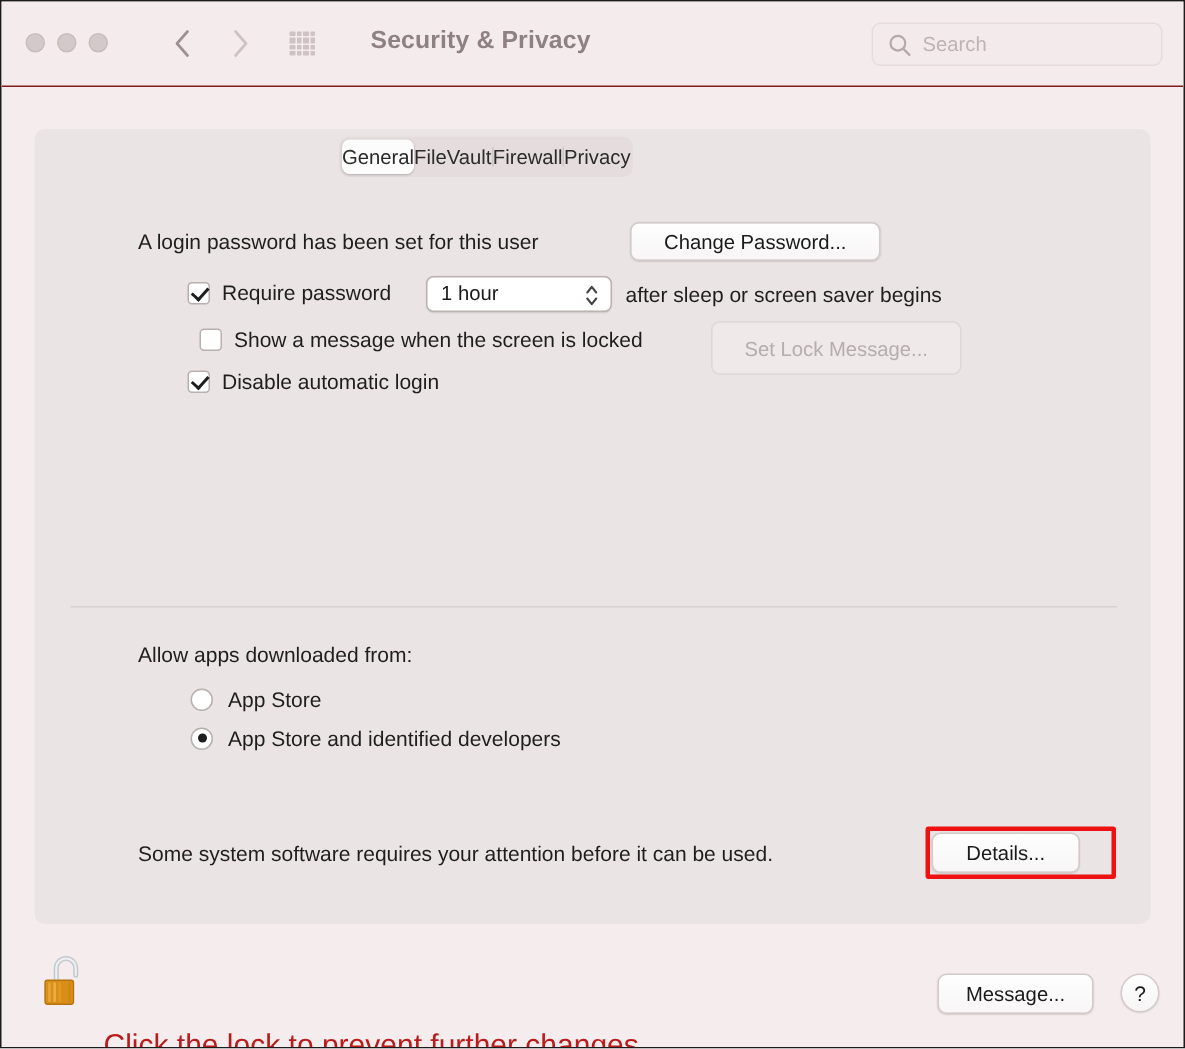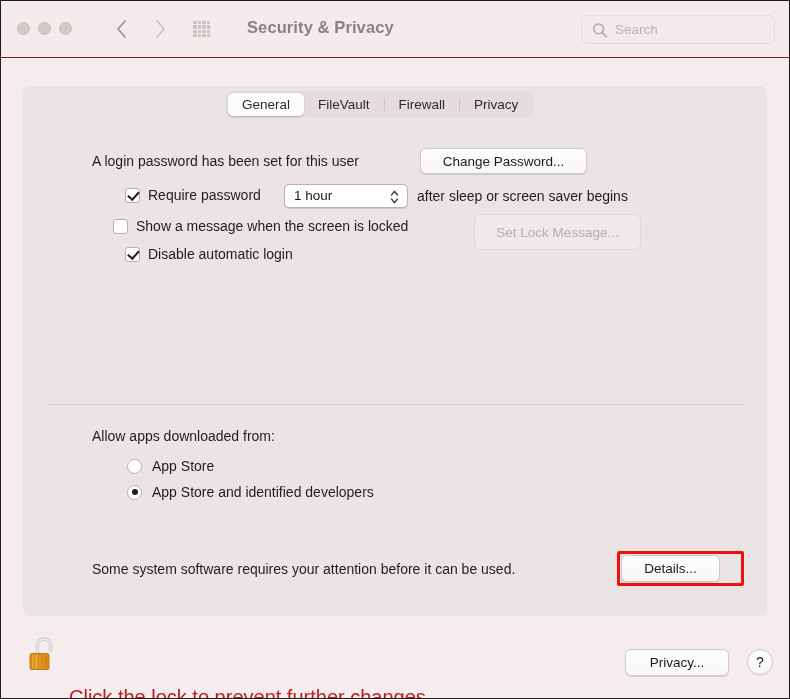--- a/index.html
+++ b/index.html
@@ -131,21 +131,21 @@
     border-radius: 7px;
     display: flex;
     align-items: center;
     padding: 2px;
     box-sizing: border-box;
   }
   .tab {
     position: relative;
     height: 23px;
     line-height: 23px;
-    padding: 0 14px;
+    padding: 0 0;
     font-size: 13.5px;
     color: #2B2B2B;
     border-radius: 5px;
     white-space: nowrap;
     cursor: default;
   }
   .tab.selected {
     background: #FDFCFC;
     box-shadow: 0 0.5px 1.5px rgba(0,0,0,0.22);
   }
@@ -413,21 +413,21 @@
     <span class="steppers">
       <svg width="9" height="16" viewBox="0 0 9 16">
         <polyline points="1.5,6 4.5,2.2 7.5,6" fill="none" stroke="#4B4444" stroke-width="1.4" stroke-linecap="round" stroke-linejoin="round"></polyline>
         <polyline points="1.5,10 4.5,13.8 7.5,10" fill="none" stroke="#4B4444" stroke-width="1.4" stroke-linecap="round" stroke-linejoin="round"></polyline>
       </svg>
     </span>
   </div>
 
   <div class="label" style="left:416px; top:187px;">after sleep or screen saver begins</div>
 
-  <div class="cb-row" style="left:112px; top:217px;">
+  <div class="cb-row" style="left:132px; top:217px;">
     <span class="checkbox"></span>
     <span class="cb-label">Show a message when the screen is locked</span>
   </div>
 
   <div class="btn disabled" style="left:473px; top:213px; width:167px; height:36px;">Set Lock Message...</div>
 
   <div class="cb-row" style="left:124px; top:245px;">
     <span class="checkbox checked"></span>
     <span class="cb-label">Disable automatic login</span>
   </div>
@@ -463,17 +463,17 @@
         <line x1="9.4" y1="21" x2="9.4" y2="34" stroke="#F7D071" stroke-width="1.6"></line>
         <line x1="12.8" y1="21" x2="12.8" y2="34" stroke="#E9A72F" stroke-width="1.6"></line>
         <line x1="16.2" y1="21" x2="16.2" y2="34" stroke="#D68E1B" stroke-width="1.6"></line>
         <line x1="19.4" y1="21" x2="19.4" y2="34" stroke="#C57F10" stroke-width="1.6"></line>
       </g>
     </svg>
   </div>
 
   <div id="lock-text">Click the lock to prevent further changes.</div>
 
-  <div class="btn" style="left:624px; top:648px; width:104px; height:27px;">Privacy...</div>
+  <div class="btn" style="left:624px; top:648px; width:104px; height:27px;">Message...</div>
 
   <div id="help-button">?</div>
 
 </div>
 
 </body></html>

